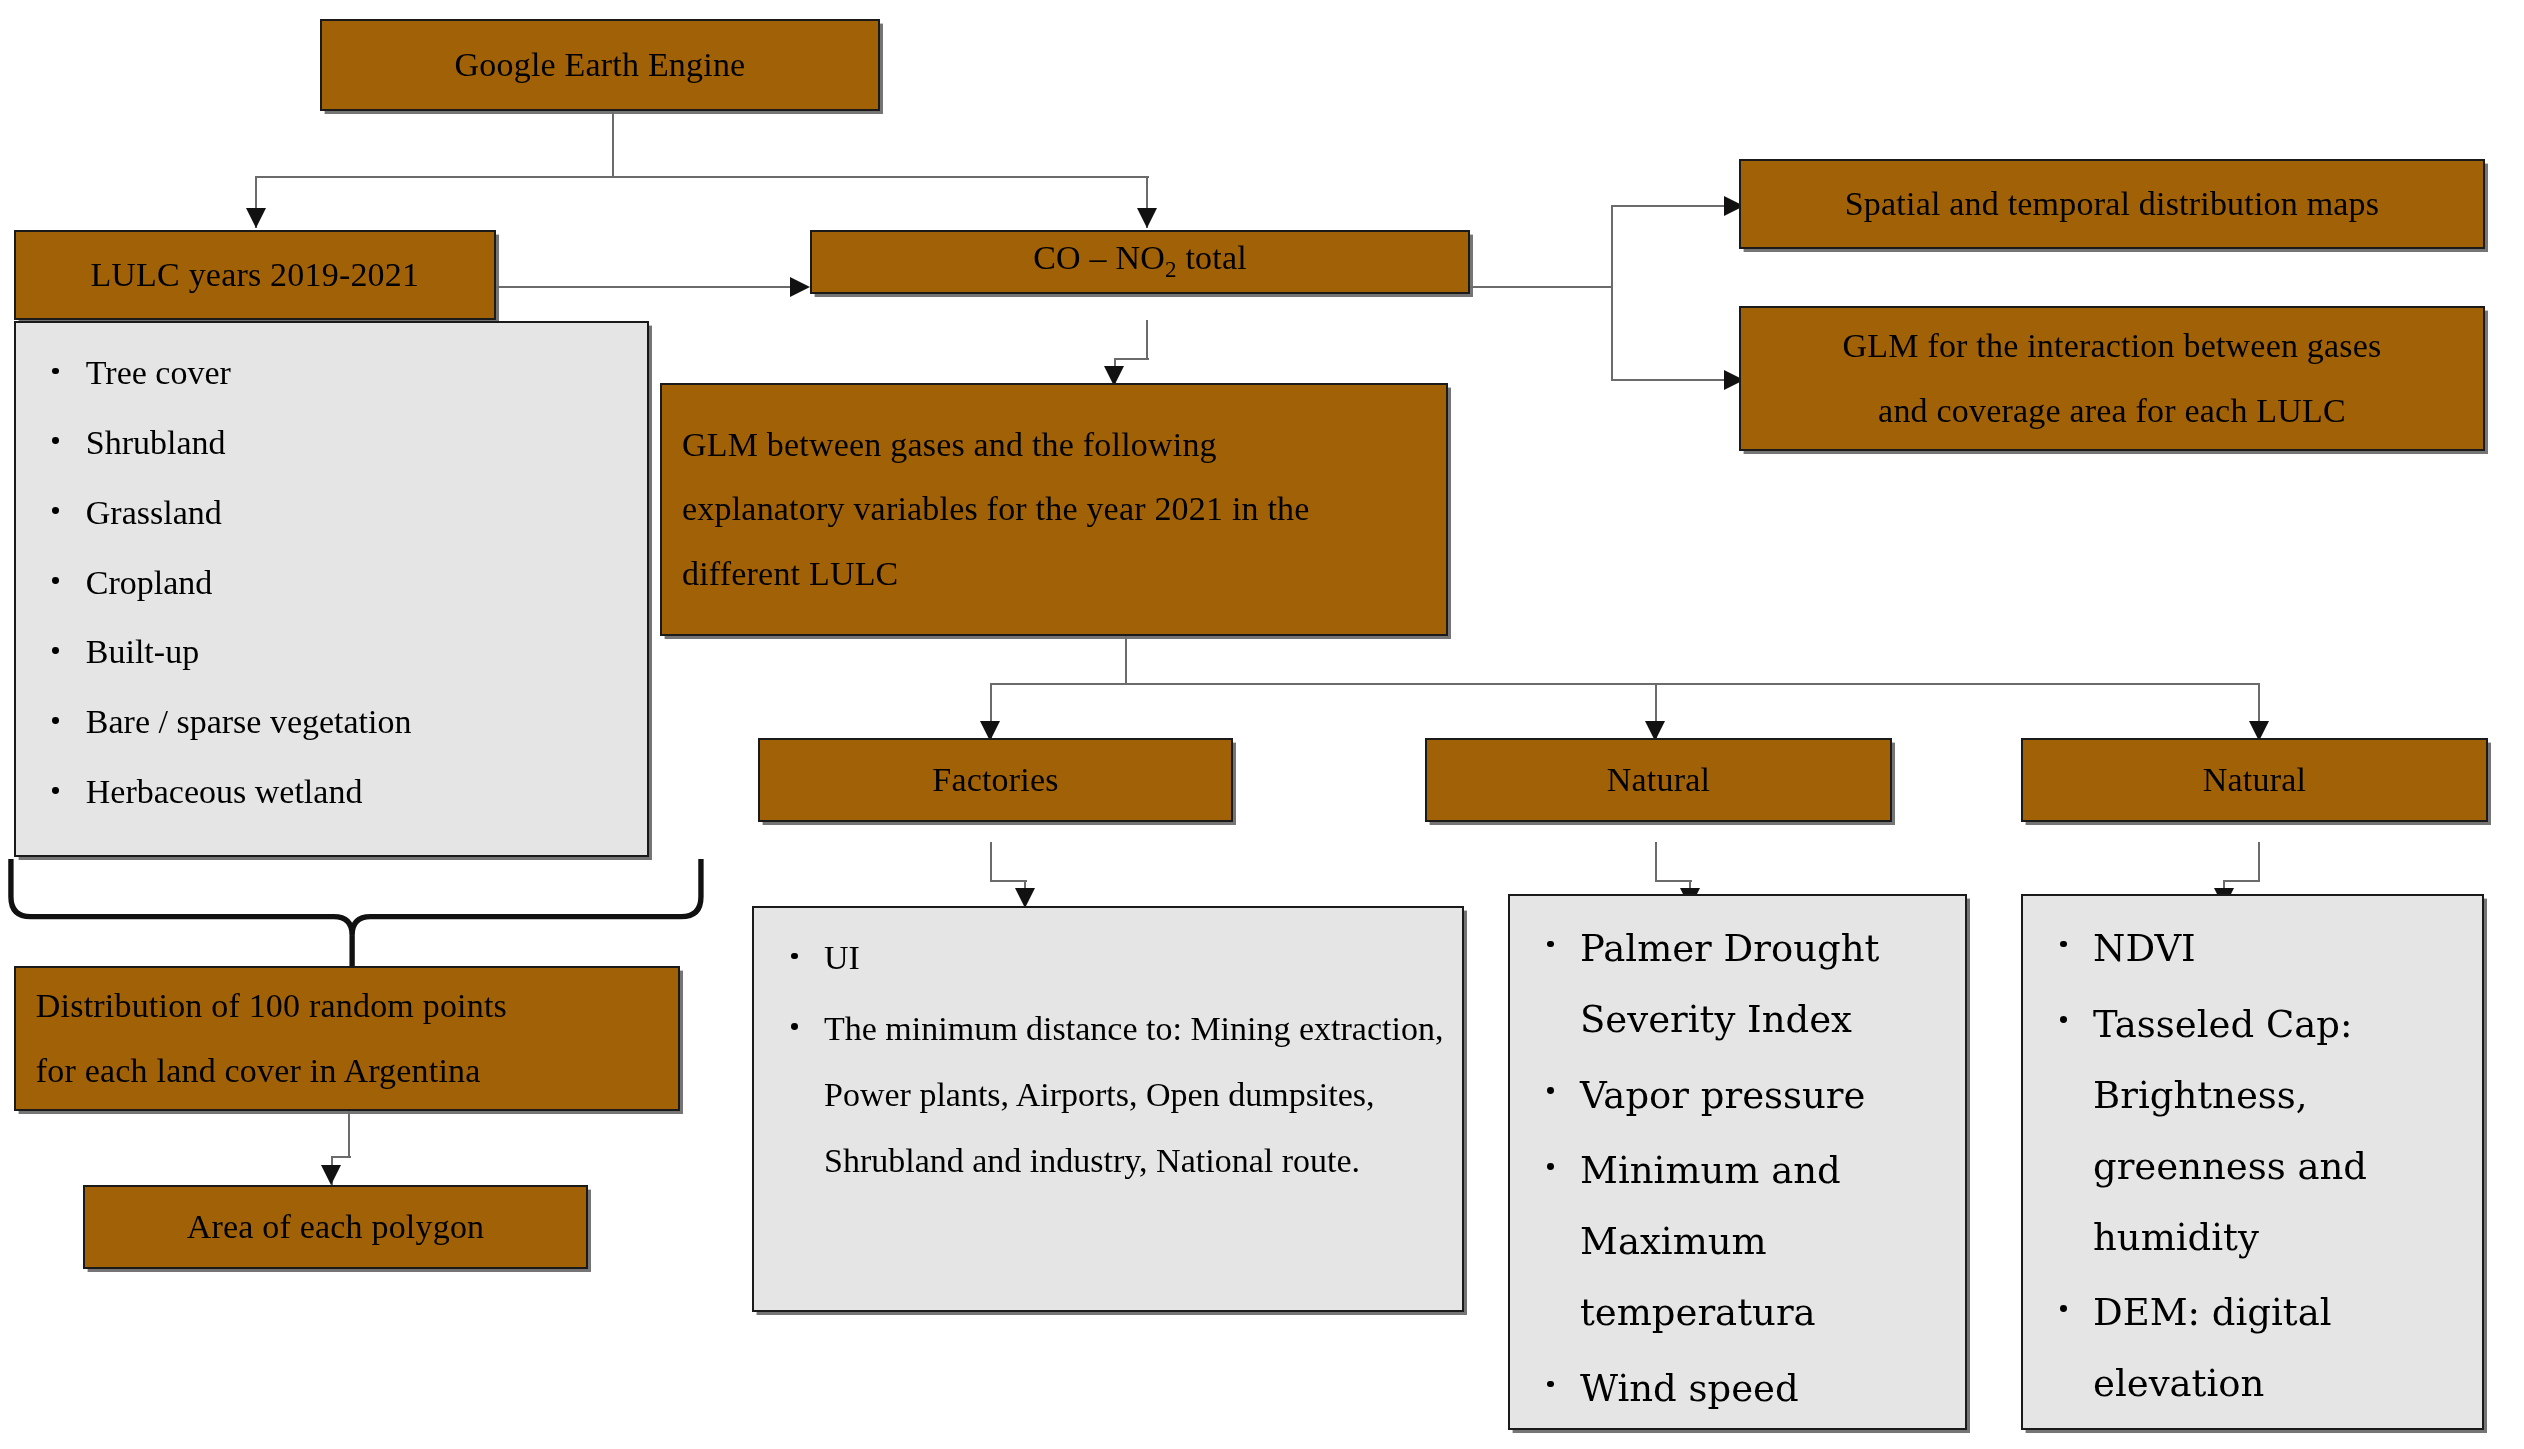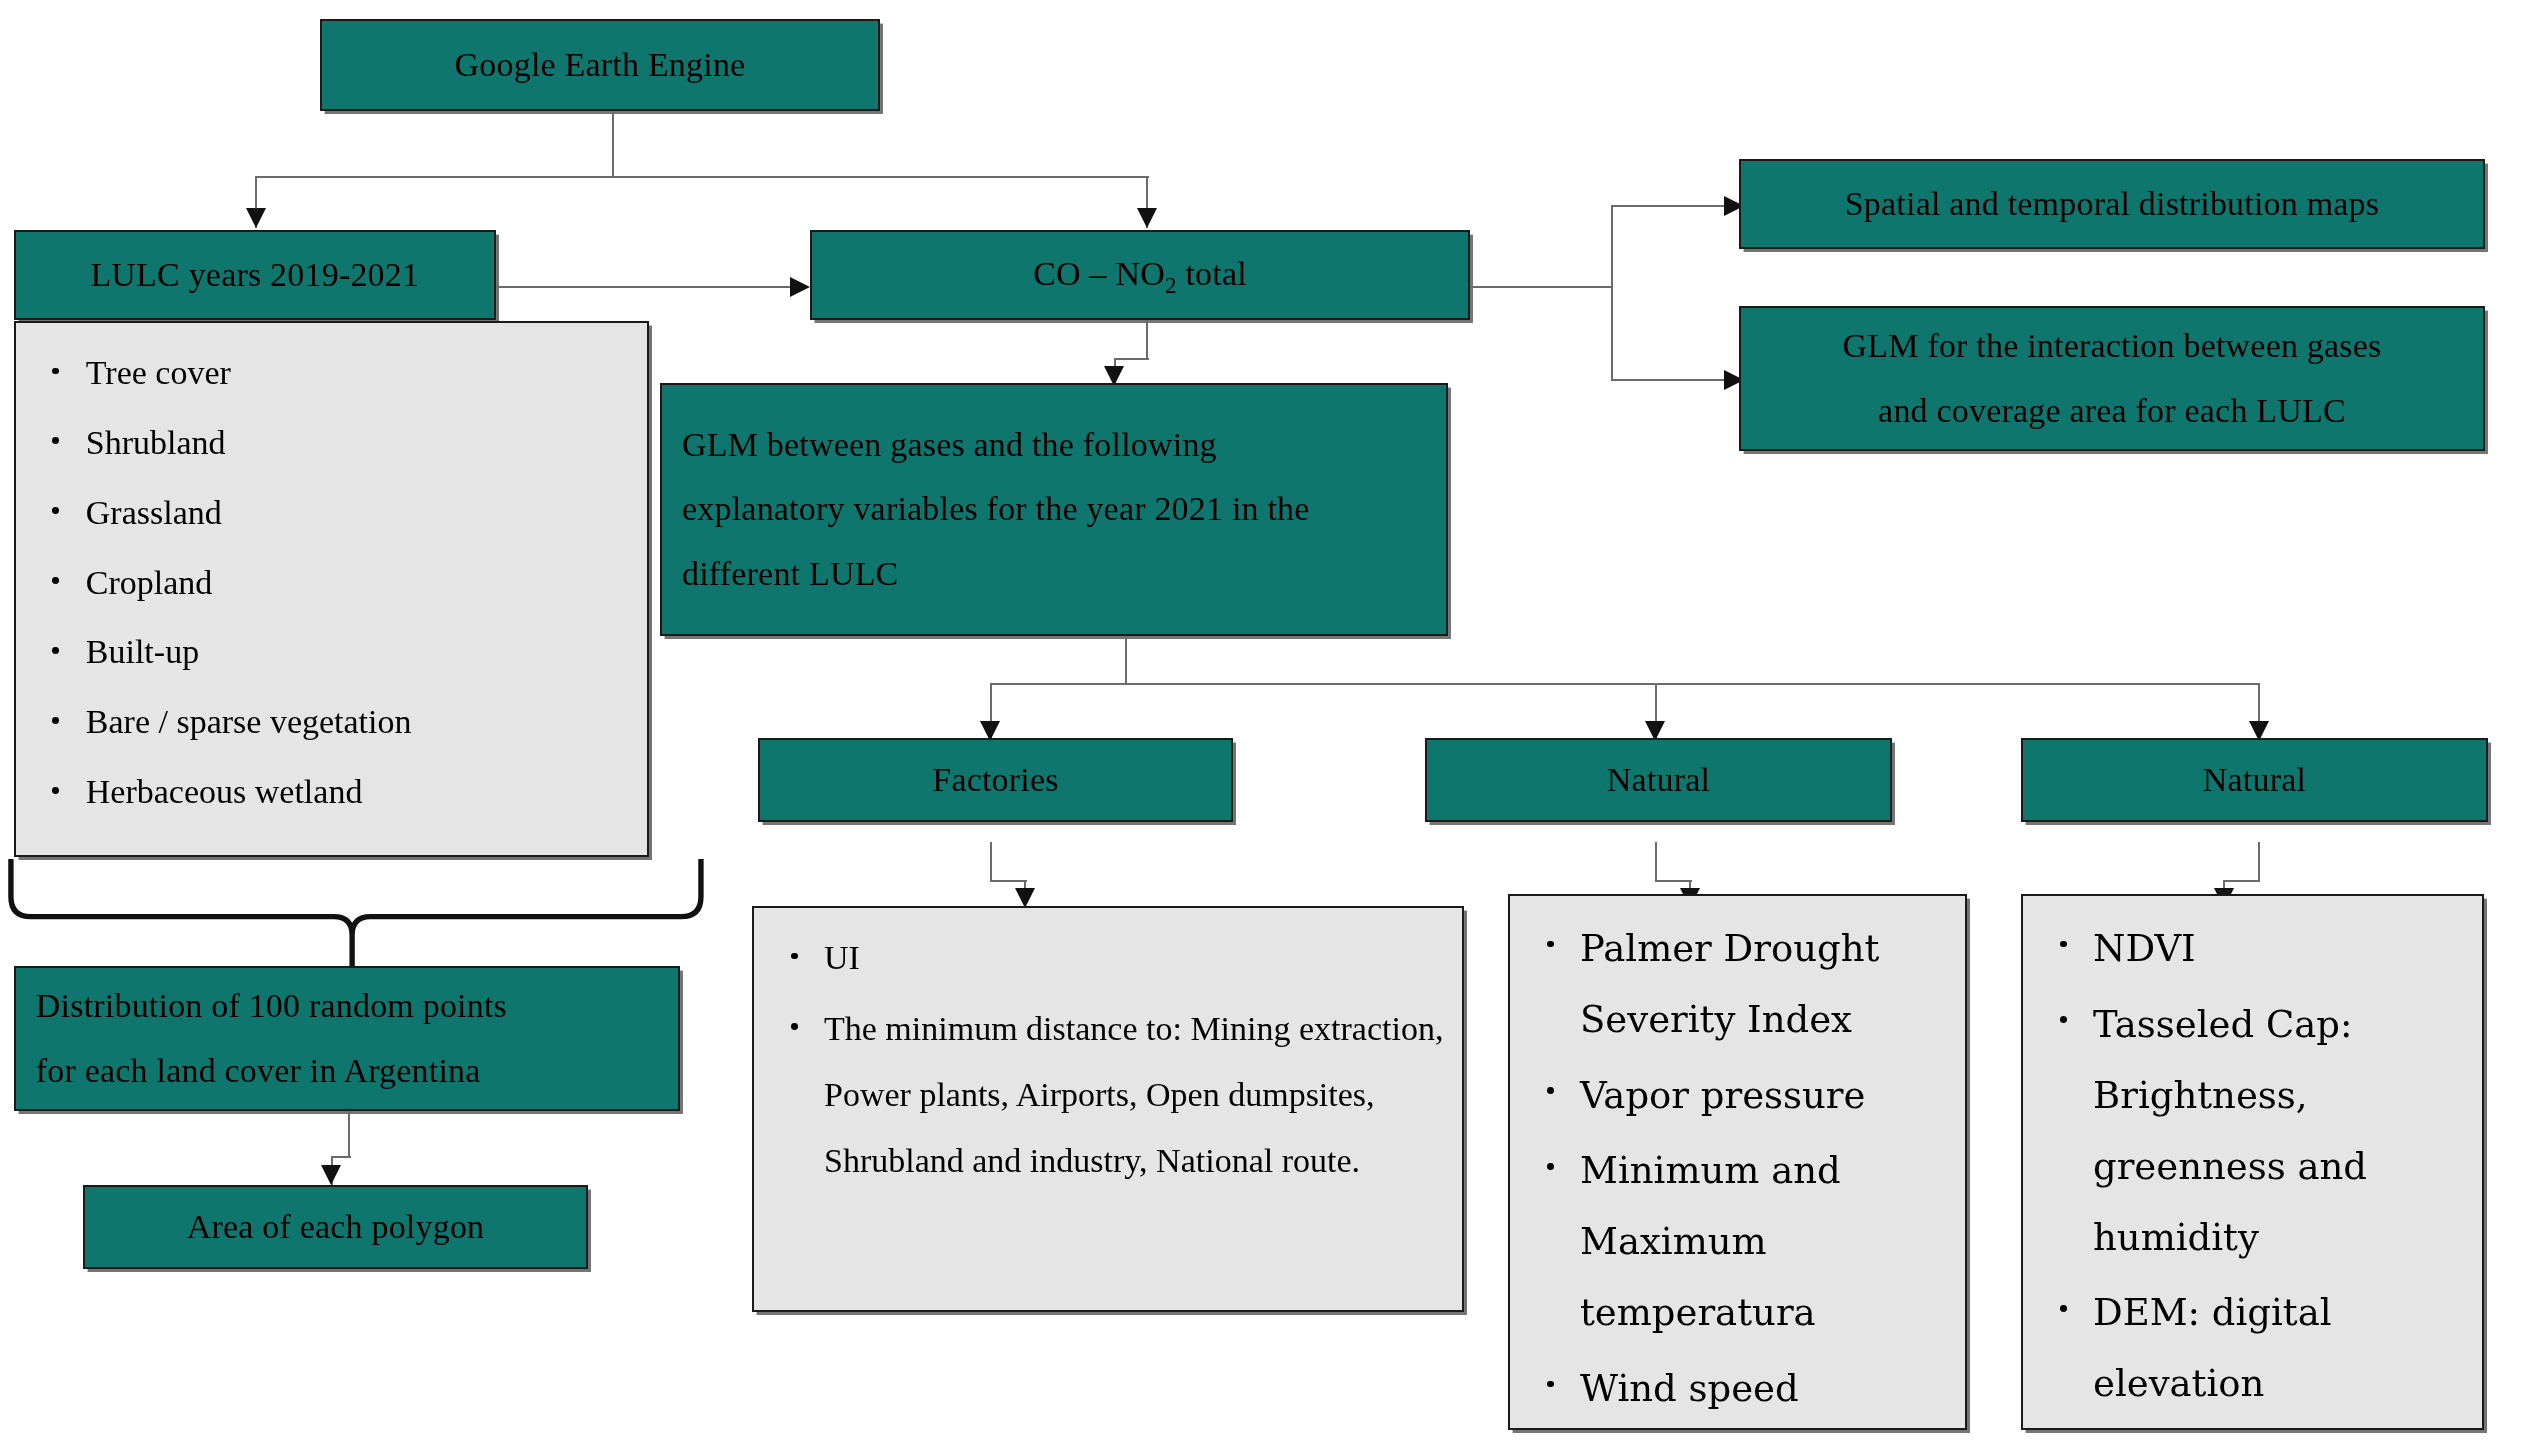--- a/index.html
+++ b/index.html
@@ -2,21 +2,21 @@
 <html style="font-size:12.2px"><head>
 <meta charset="utf-8">
 <style>
   html,body{margin:0;padding:0;background:#ffffff;}
   body{font-family:"Liberation Serif","DejaVu Serif",serif;color:#000;}
   #canvas{position:relative;width:2525px;height:1450px;background:#fff;overflow:hidden;}
 
   
   .box{
     position:absolute;
-    background:#0f766e;
+    background:#a16207;
     border:2.3px solid #1a1a1a;
     box-sizing:border-box;
     box-shadow:3.8px 3.8px 0 -0.8px rgba(110,110,110,0.95);
     display:flex;
     align-items:center;
     justify-content:center;
     text-align:center;
   }
   .box .txt{
     display:block;
@@ -152,21 +152,21 @@
   </div>
 
   <div class="box" style="left:320px;top:19px;width:560px;height:92px;">
     <span class="txt">Google Earth Engine</span>
   </div>
 
   <div class="box" style="left:13.8px;top:230px;width:482px;height:90px;">
     <span class="txt">LULC years 2019-2021</span>
   </div>
 
-  <div class="box" style="left:810px;top:230px;width:660px;height:90px;">
+  <div class="box" style="left:810px;top:230px;width:660px;height:64px;align-items:flex-end;">
     <span class="txt"><span>CO –  NO</span><span class="sub">2</span><span> total</span></span>
   </div>
 
   <div class="box" style="left:1739px;top:159px;width:746px;height:90px;">
     <span class="txt">Spatial and  temporal distribution maps</span>
   </div>
 
   <div class="box pad" style="left:1739px;top:306px;width:746px;height:145px;">
     <span class="txt">
       <span>GLM for the  interaction between gases</span><br>

